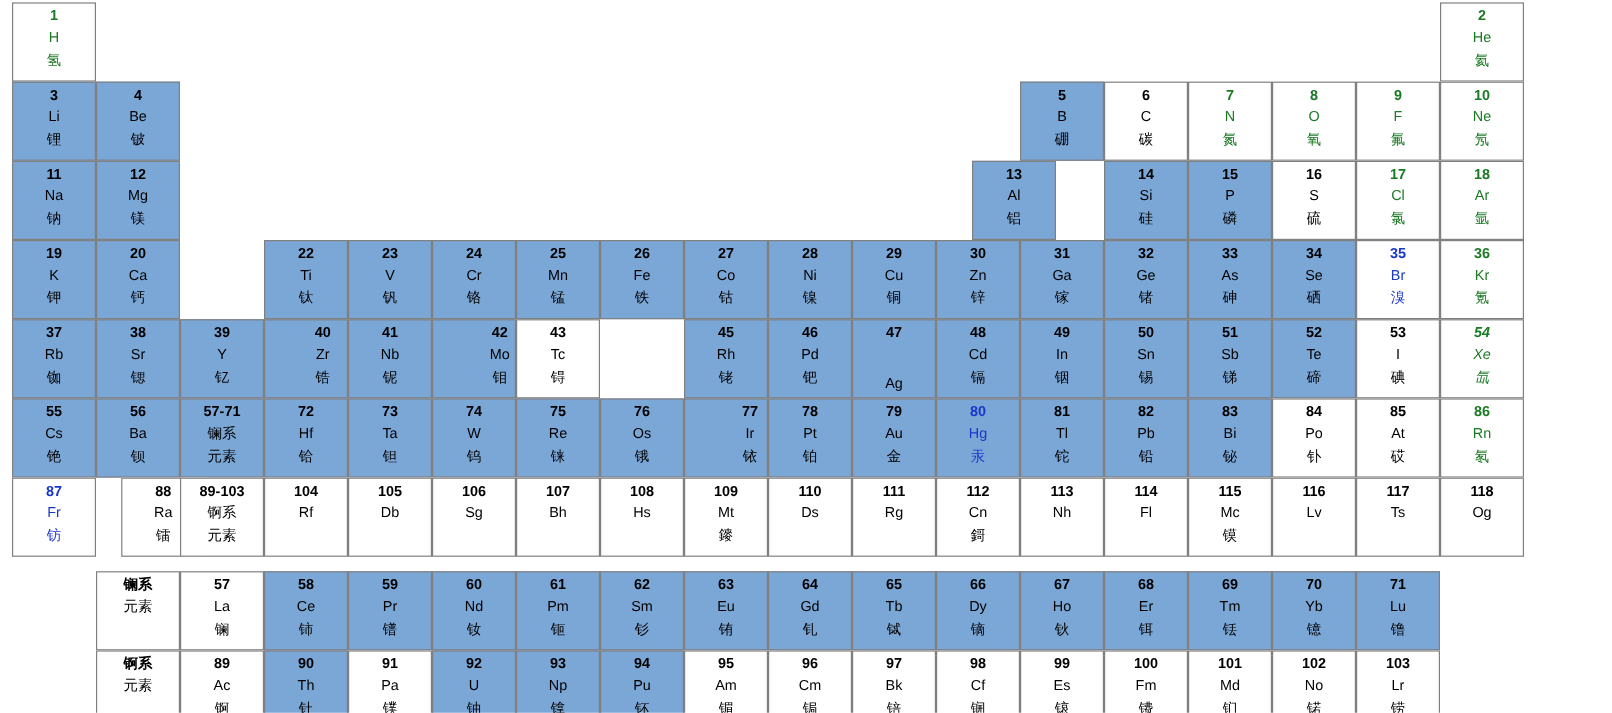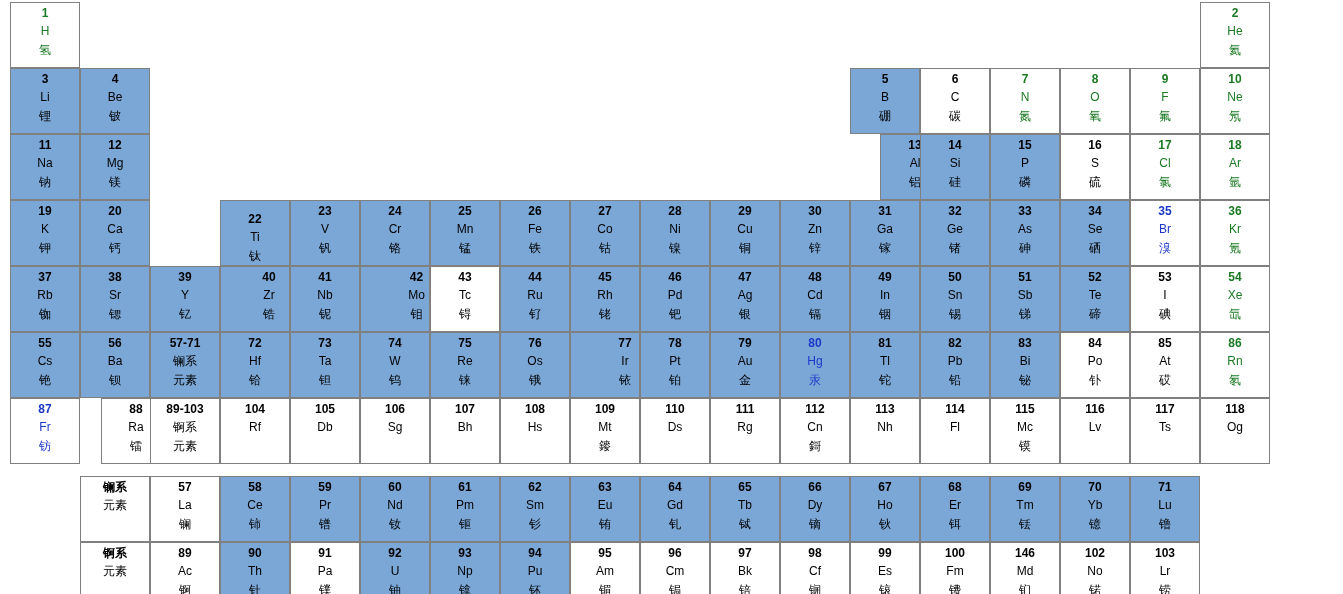--- a/index.html
+++ b/index.html
@@ -114,21 +114,21 @@
     <div class="cell blue" style="left: 10px; top: 134px;">
       <div class="num">11</div>
       <div class="sym">Na</div>
       <div class="cn">钠</div>
     </div>
     <div class="cell blue" style="left: 80px; top: 134px;">
       <div class="num">12</div>
       <div class="sym">Mg</div>
       <div class="cn">镁</div>
     </div>
-    <div class="cell blue" style="left: 880px; top: 134px; align-items: center;">
+    <div class="cell blue" style="left: 810px; top: 134px; align-items: center;">
       <div class="num">13</div>
       <div class="sym">Al</div>
       <div class="cn">铝</div>
     </div>
     <div class="cell blue" style="left: 920px; top: 134px;">
       <div class="num">14</div>
       <div class="sym">Si</div>
       <div class="cn">硅</div>
     </div>
     <div class="cell blue" style="left: 990px; top: 134px;">
@@ -154,21 +154,21 @@
     <div class="cell blue" style="left: 10px; top: 200px;">
       <div class="num">19</div>
       <div class="sym">K</div>
       <div class="cn">钾</div>
     </div>
     <div class="cell blue" style="left: 80px; top: 200px;">
       <div class="num">20</div>
       <div class="sym">Ca</div>
       <div class="cn">钙</div>
     </div>
-    <div class="cell blue" style="left: 220px; top: 200px; justify-content: flex-end;">
+    <div class="cell blue" style="left: 220px; top: 200px;">
       <div class="num">22</div>
       <div class="sym">Ti</div>
       <div class="cn">钛</div>
     </div>
     <div class="cell blue" style="left: 290px; top: 200px;">
       <div class="num">23</div>
       <div class="sym">V</div>
       <div class="cn">钒</div>
     </div>
     <div class="cell blue" style="left: 360px; top: 200px;">
@@ -264,36 +264,31 @@
     <div class="cell blue" style="left: 360px; top: 266px; padding-left: 43px;">
       <div class="num">42</div>
       <div class="sym">Mo</div>
       <div class="cn">钼</div>
     </div>
     <div class="cell" style="left: 430px; top: 266px;">
       <div class="num">43</div>
       <div class="sym">Tc</div>
       <div class="cn">锝</div>
     </div>
-    <div class="cell blue" style="left: 500px; top: 266px;">
-      <div class="num">44</div>
-      <div class="sym">Ru</div>
-      <div class="cn">钌</div>
-    </div>
     <div class="cell blue" style="left: 570px; top: 266px;">
       <div class="num">45</div>
       <div class="sym">Rh</div>
       <div class="cn">铑</div>
     </div>
     <div class="cell blue" style="left: 640px; top: 266px;">
       <div class="num">46</div>
       <div class="sym">Pd</div>
       <div class="cn">钯</div>
     </div>
-    <div class="cell blue" style="left: 710px; top: 266px;">
+    <div class="cell blue" style="left: 710px; top: 266px; gap: 24px;">
       <div class="num">47</div>
       <div class="sym">Ag</div>
       <div class="cn">银</div>
     </div>
     <div class="cell blue" style="left: 780px; top: 266px;">
       <div class="num">48</div>
       <div class="sym">Cd</div>
       <div class="cn">镉</div>
     </div>
     <div class="cell blue" style="left: 850px; top: 266px;">
@@ -314,21 +309,21 @@
     <div class="cell blue" style="left: 1060px; top: 266px;">
       <div class="num">52</div>
       <div class="sym">Te</div>
       <div class="cn">碲</div>
     </div>
     <div class="cell" style="left: 1130px; top: 266px;">
       <div class="num">53</div>
       <div class="sym">I</div>
       <div class="cn">碘</div>
     </div>
-    <div class="cell" style="left: 1200px; top: 266px;">
+    <div class="cell" style="left: 1200px; top: 266px; font-style: italic;">
       <div class="num green">54</div>
       <div class="sym green">Xe</div>
       <div class="cn green">氙</div>
     </div>
     <div class="cell blue" style="left: 10px; top: 332px;">
       <div class="num">55</div>
       <div class="sym">Cs</div>
       <div class="cn">铯</div>
     </div>
     <div class="cell blue" style="left: 80px; top: 332px;">
@@ -645,21 +640,21 @@
       <div class="num">99</div>
       <div class="sym">Es</div>
       <div class="cn">锿</div>
     </div>
     <div class="cell" style="left: 920px; top: 542px;">
       <div class="num">100</div>
       <div class="sym">Fm</div>
       <div class="cn">镄</div>
     </div>
     <div class="cell" style="left: 990px; top: 542px;">
-      <div class="num">146</div>
+      <div class="num">101</div>
       <div class="sym">Md</div>
       <div class="cn">钔</div>
     </div>
     <div class="cell" style="left: 1060px; top: 542px;">
       <div class="num">102</div>
       <div class="sym">No</div>
       <div class="cn">锘</div>
     </div>
     <div class="cell" style="left: 1130px; top: 542px;">
       <div class="num">103</div>

